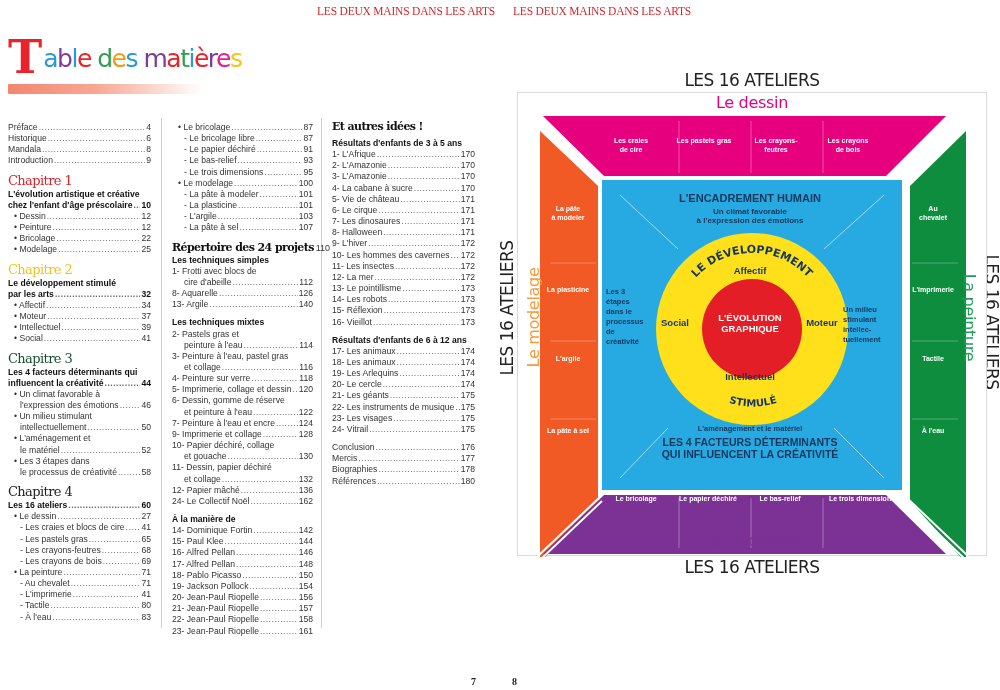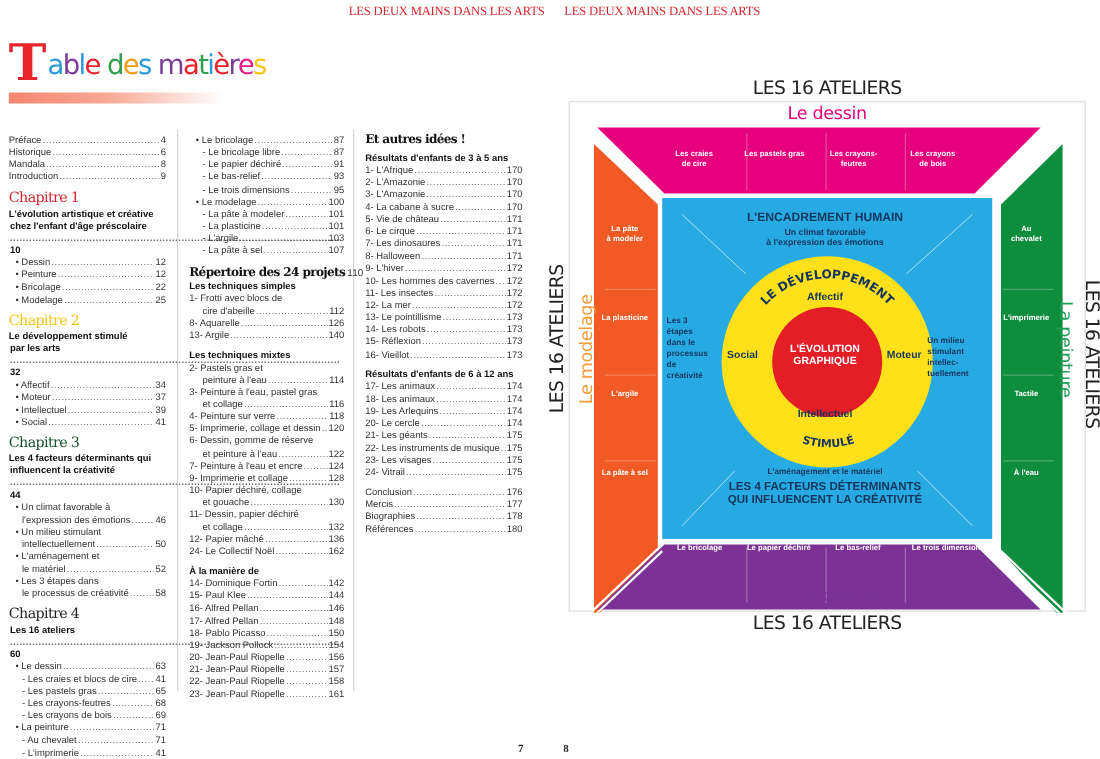--- a/index.html
+++ b/index.html
@@ -16,21 +16,21 @@
   .title-stroke { position: absolute; left: 8px; top: 84px; width: 195px; height: 10px; background: linear-gradient(90deg, #f4866f 0%, #f7a793 45%, rgba(255,255,255,0) 100%); border-radius: 2px 8px 8px 2px; }
 
   
   .col { position: absolute; font-size: 8.6px; line-height: 11.15px; color: #333; }
   .col-sep { position: absolute; width: 1px; background: #cfcfcf; }
   .toc-line { display: flex; align-items: baseline; white-space: nowrap; }
   .toc-line .lbl { flex: 0 0 auto; }
   .toc-line .dots { flex: 1 1 auto; overflow: hidden; margin: 0 1px; color: #666; }
   .toc-line .dots::after { content: "........................................................................................................"; letter-spacing: 0.5px; }
   .toc-line .pg { flex: 0 0 auto; }
-  .toc-line.bold { font-weight: bold; color: #111; flex-direction: column; }
+  .toc-line.bold { font-weight: bold; color: #111; }
   .indent1 { padding-left: 6px; }
   .indent2 { padding-left: 12px; }
   .indent-cont { padding-left: 12px; }
   .bullet::before { content: "• "; }
   .chap { font-family: "DejaVu Serif", serif; font-size: 13px; line-height: 16px; margin-top: 6px; letter-spacing: -0.6px; }
   .sub-head { font-weight: bold; color: #111; white-space: nowrap; }
   .sec-head { font-family: "DejaVu Serif", serif; font-weight: bold; font-size: 11px; line-height: 14px; letter-spacing: -0.6px; color: #111; }
   .gap { height: 7px; }
   .gap-s { height: 4px; }
 
@@ -167,21 +167,21 @@
     </div>
     <div class="chap" style="color: rgb(34, 34, 34);">Chapitre 4</div>
     <div class="toc-line  bold">
       <span class="lbl">Les 16 ateliers</span>
       <span class="dots"></span>
       <span class="pg">60</span>
     </div>
     <div class="toc-line indent1">
       <span class="lbl">• Le dessin</span>
       <span class="dots"></span>
-      <span class="pg">63</span>
+      <span class="pg">27</span>
     </div>
     <div class="toc-line indent2">
       <span class="lbl">- Les craies et blocs de cire</span>
       <span class="dots"></span>
       <span class="pg">41</span>
     </div>
     <div class="toc-line indent2">
       <span class="lbl">- Les pastels gras</span>
       <span class="dots"></span>
       <span class="pg">65</span>

